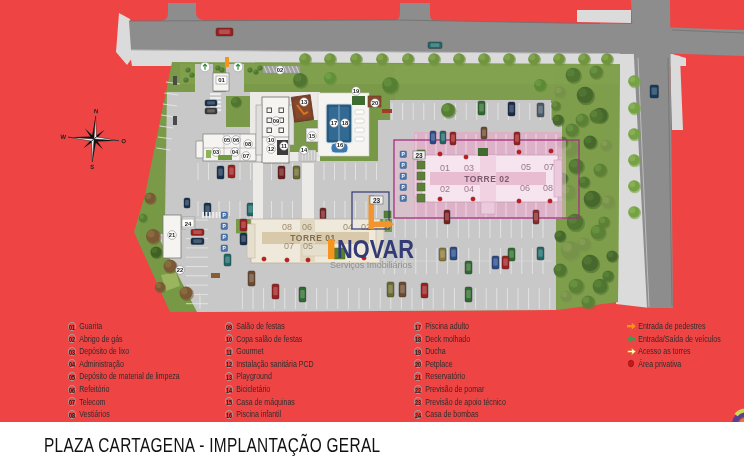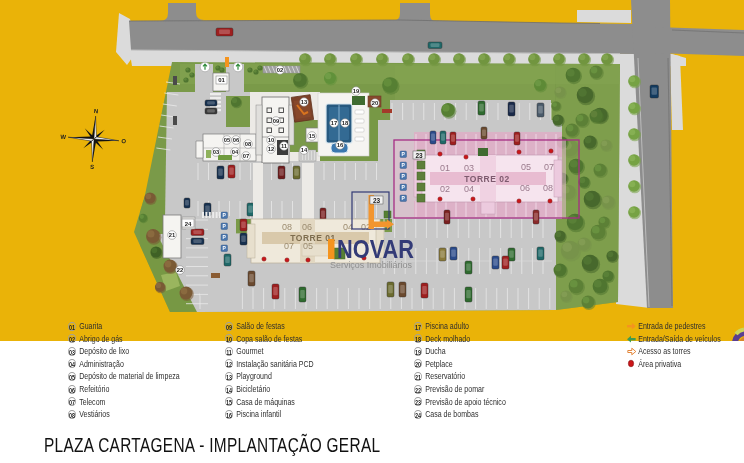--- a/index.html
+++ b/index.html
@@ -1,18 +1,18 @@
 <!DOCTYPE html>
 <html><head>
 <meta charset="utf-8">
 <style>
 * { margin:0; padding:0; box-sizing:border-box; }
 html,body { width:744px; height:463px; background:#ffffff; overflow:hidden;
   font-family:"Liberation Sans", sans-serif; }
-#page { position:relative; width:744px; height:341px; background:#eab308; }
+#page { position:relative; width:744px; height:422px; background:#ef4444; }
 #plan { position:absolute; left:0; top:0; }
 .lcol { position:absolute; top:320px; transform:scaleX(0.8); transform-origin:left top; }
 .lrow { height:12.55px; display:flex; align-items:center; white-space:nowrap; }
 .lnum { display:inline-block; width:10px; height:9px; line-height:9px; text-align:center;
   font-size:6.8px; font-weight:bold; color:#222; border:0.6px solid #9f9f9f;
   border-radius:50%; margin-right:4px; flex:none; }
 .ltxt { font-size:8.8px; color:#2e2e2e; }
 #title { position:absolute; left:44px; top:434px; font-size:19.5px; color:#111;
   letter-spacing:0.4px; transform:scaleX(0.79); transform-origin:left top; white-space:nowrap; }
 #cornerlogo { position:absolute; right:0; bottom:0; }

